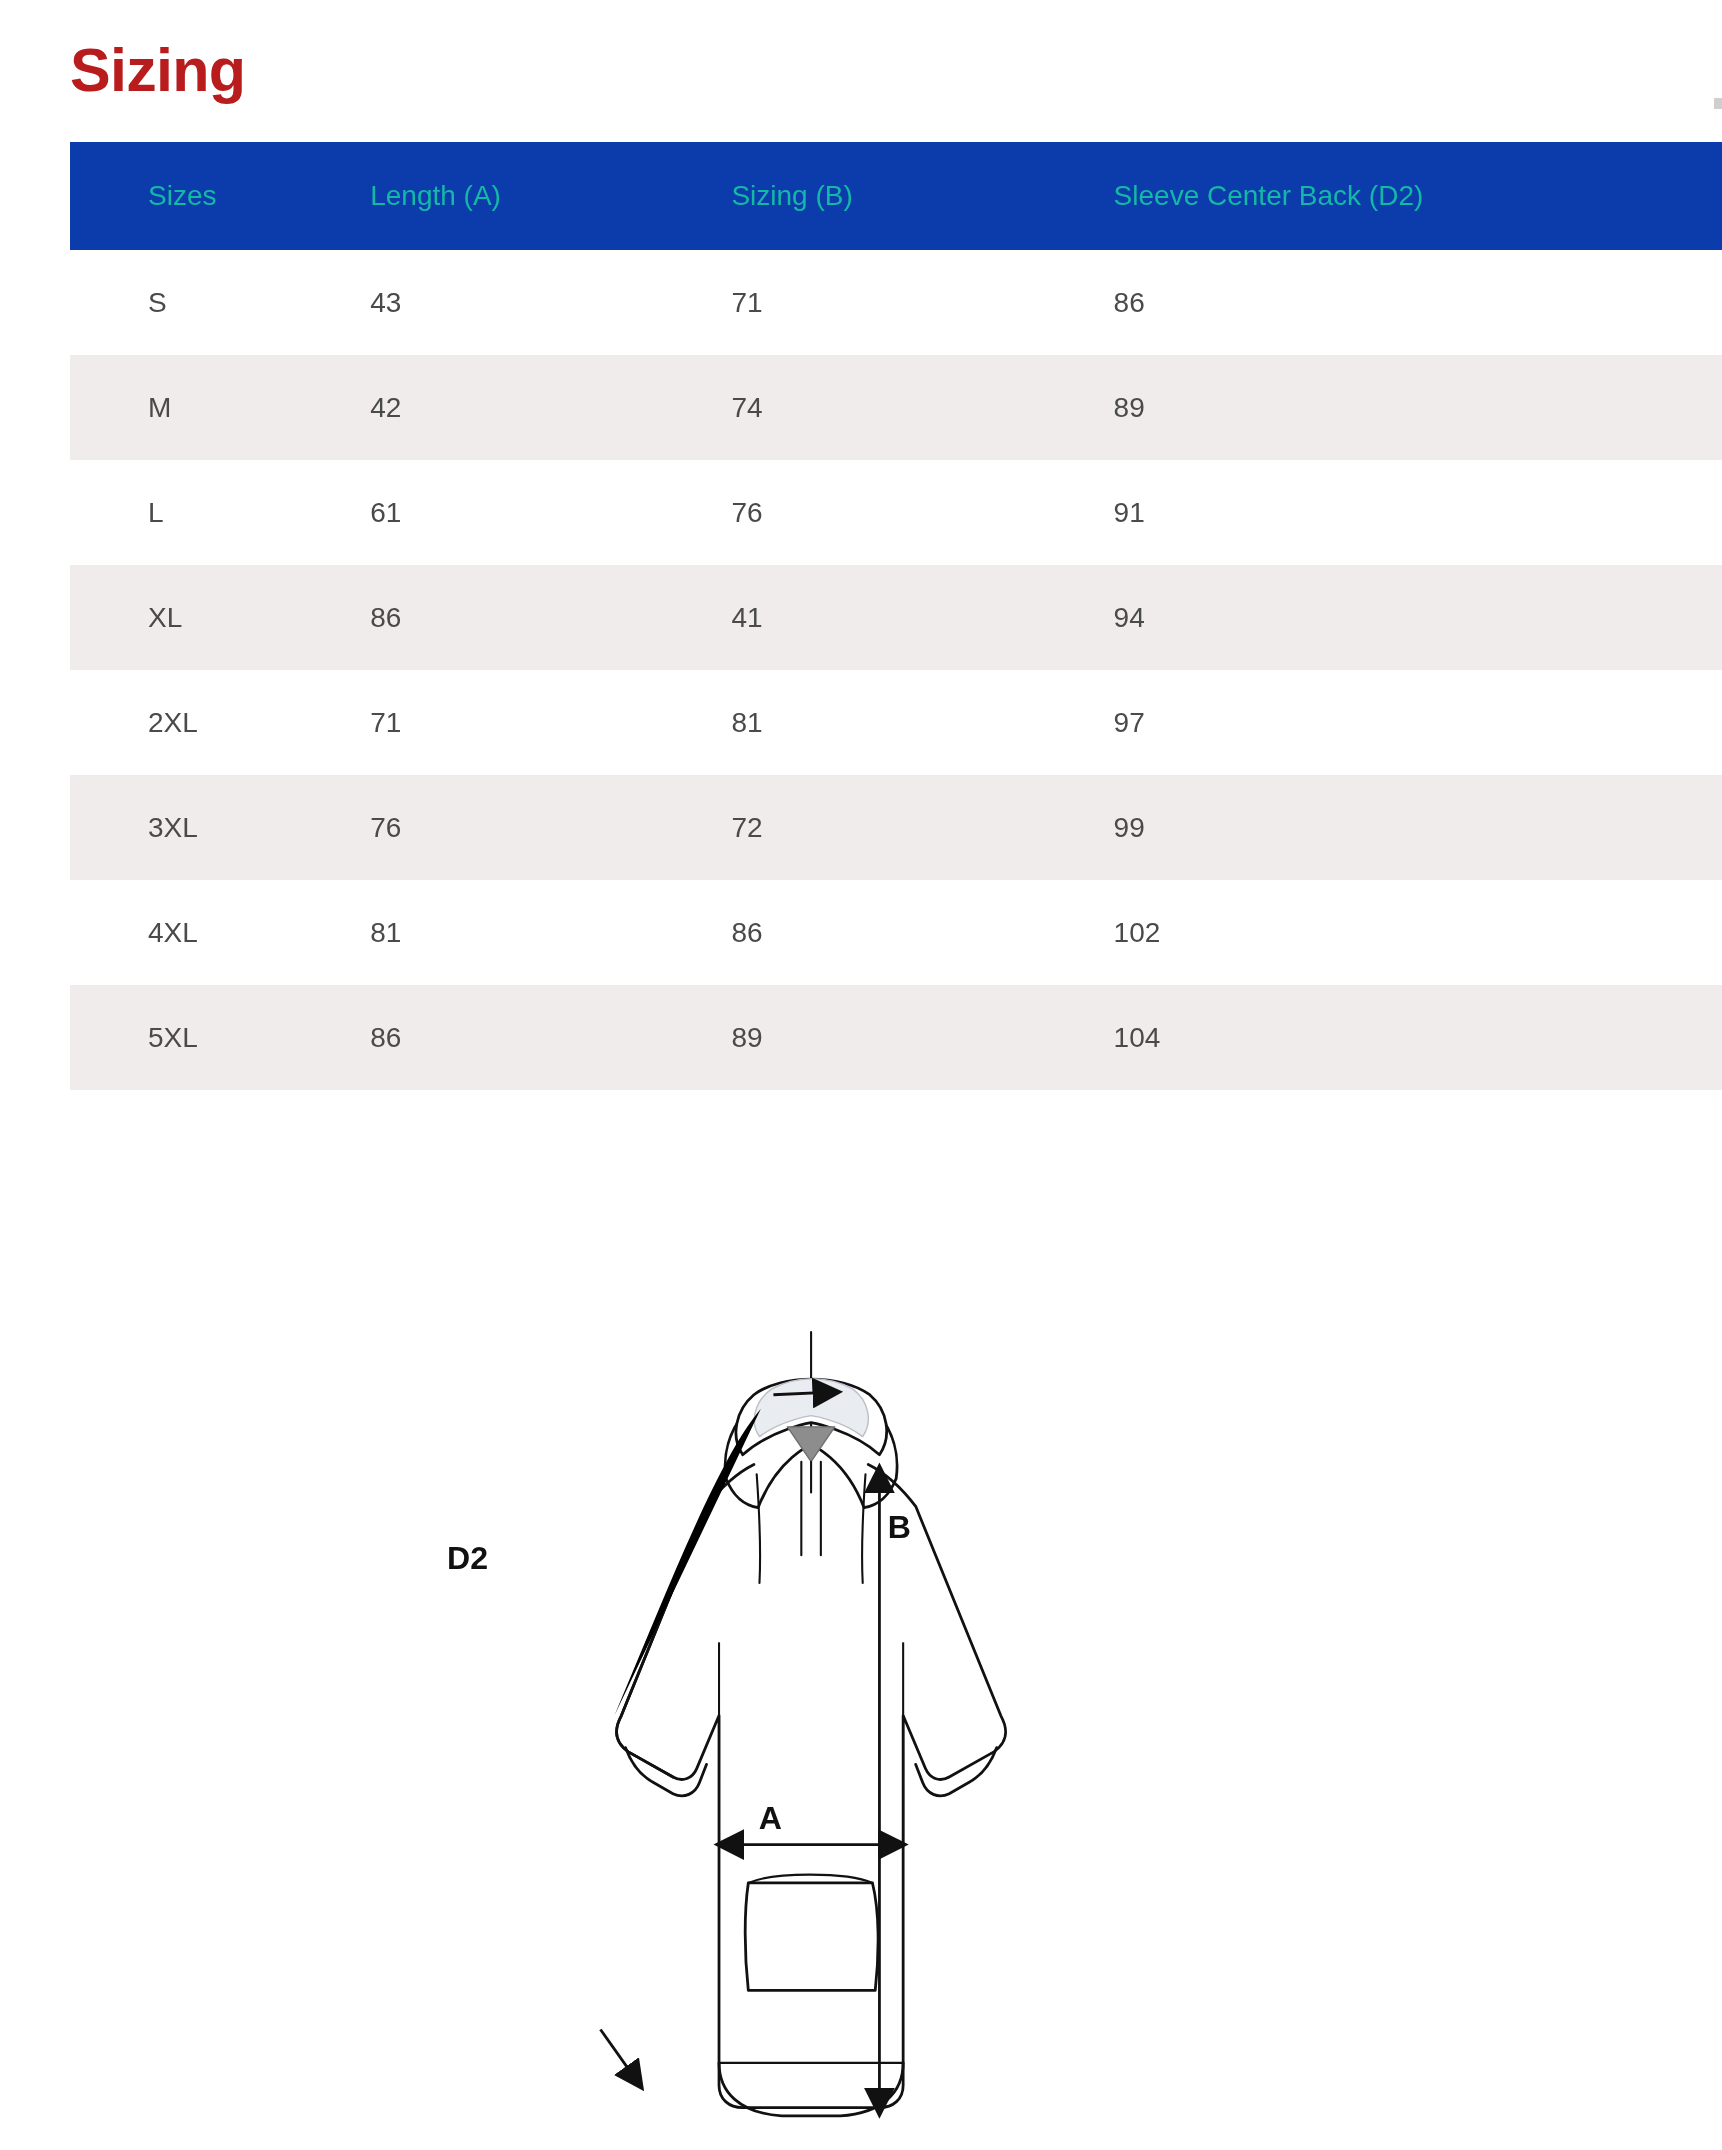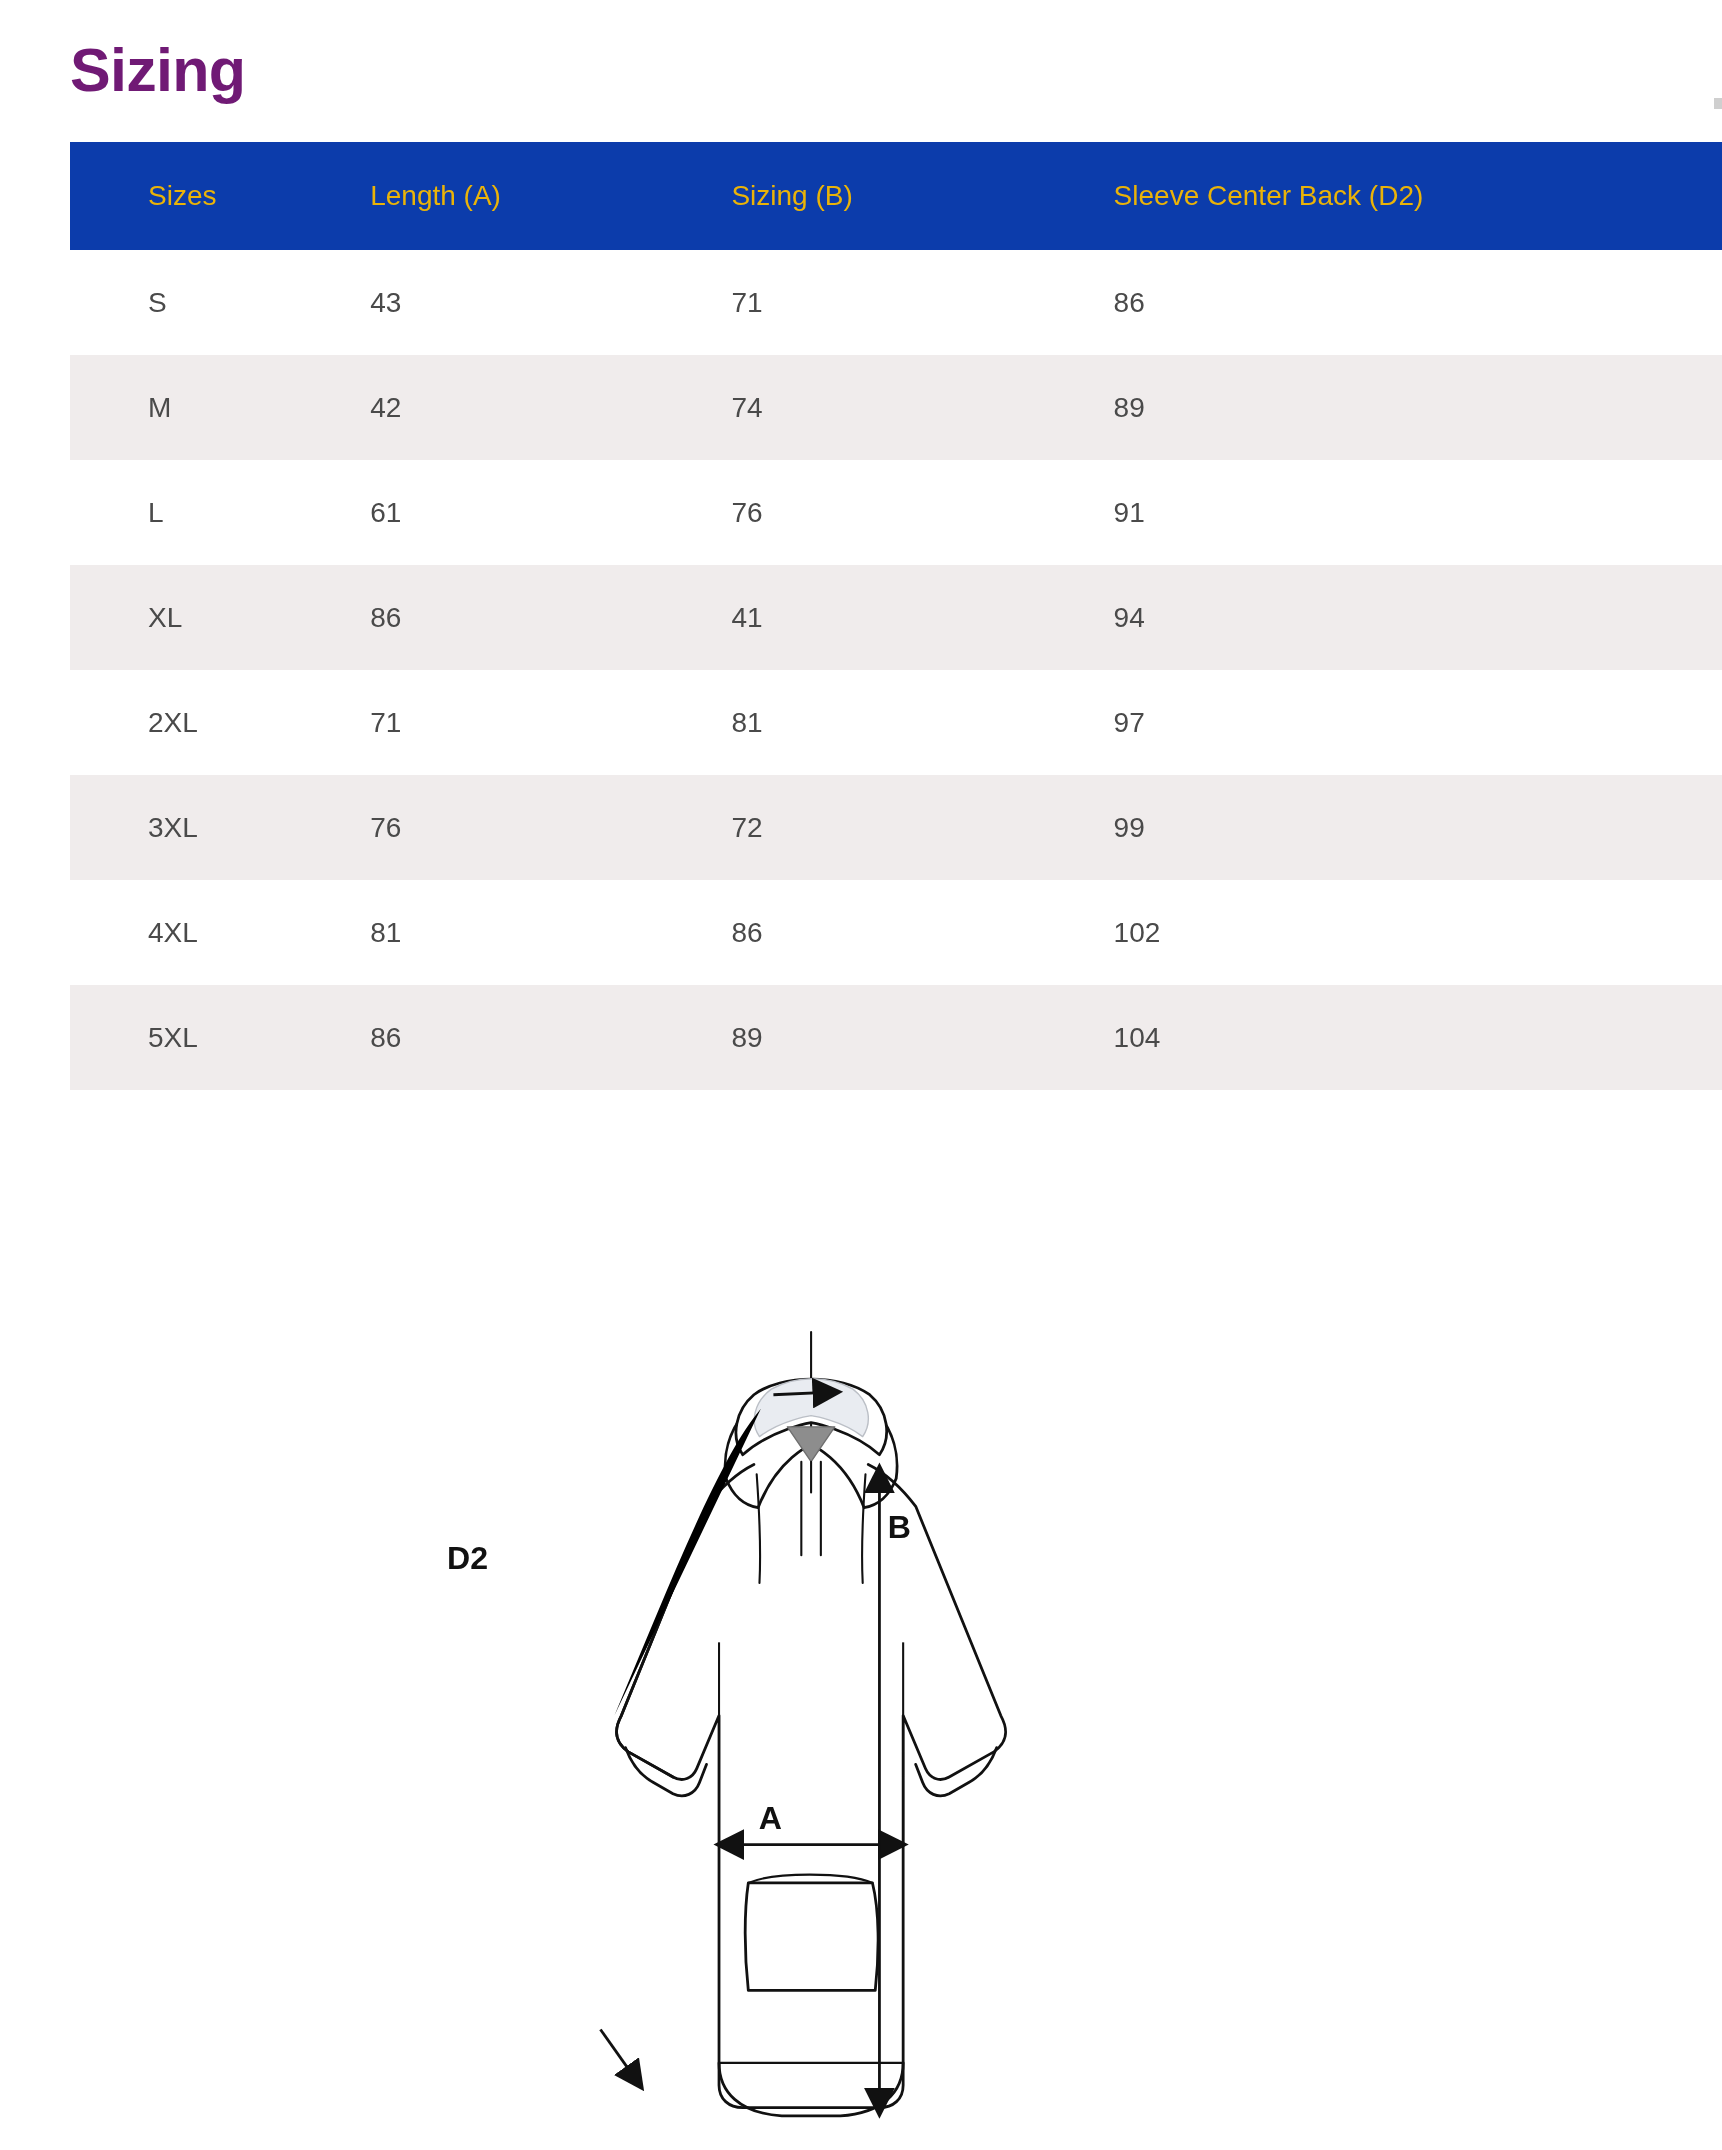--- a/index.html
+++ b/index.html
@@ -18,40 +18,40 @@
   .page {
     position: relative;
     width: 1722px;
     height: 2151px;
     box-sizing: border-box;
     padding: 0;
   }
   .page-title {
     font-size: 61px;
     font-weight: bold;
-    color: #701a75;
+    color: #b91c1c;
     letter-spacing: -0.7px;
     margin: 0;
     padding: 38px 0 0 70px;
     line-height: 1.05;
   }
   
   .table-wrap {
     margin: 40px 0 0 70px;
     width: 1655px;
     position: relative;
   }
   table.sizing {
     border-collapse: collapse;
     width: 1655px;
     table-layout: fixed;
   }
   table.sizing thead th {
     background: #0c3cab;
-    color: #eab308;
+    color: #14b8a6;
     font-size: 28px;
     font-weight: normal;
     text-align: left;
     padding: 33px 0 33px 0;
     height: 42px;
     vertical-align: middle;
   }
   table.sizing thead th.c0 { padding-left: 78px; }
   table.sizing tbody td {
     font-size: 28px;

